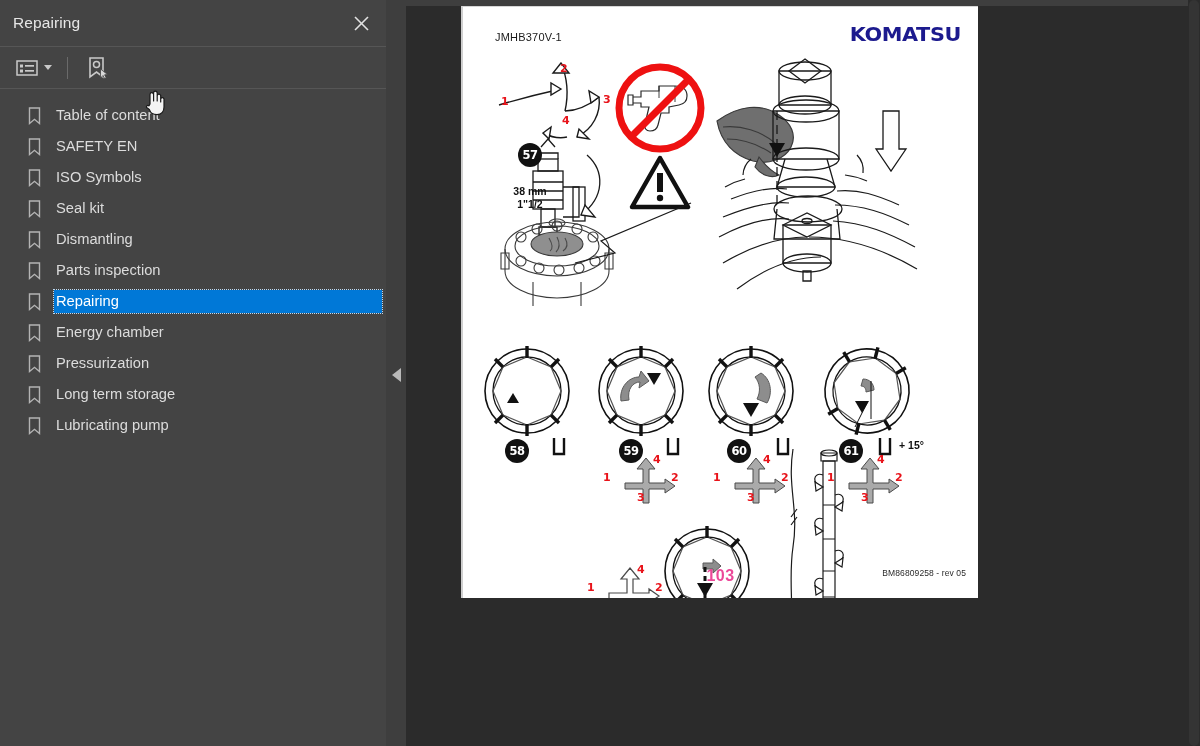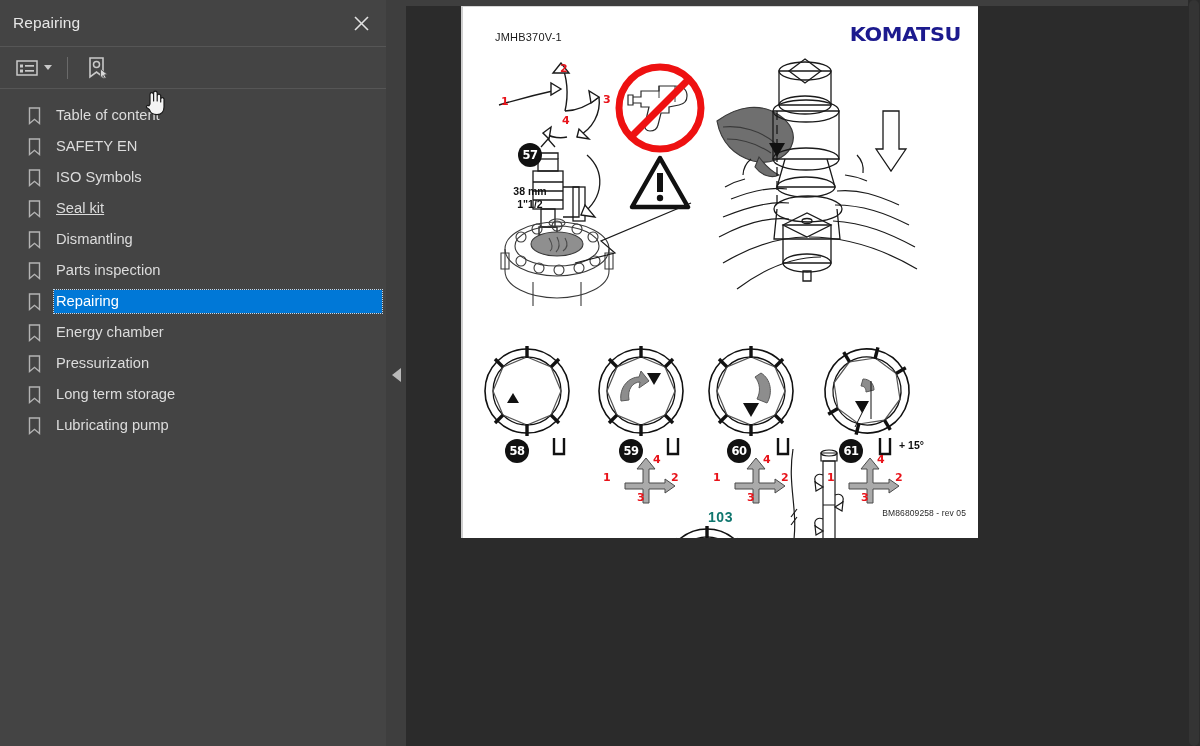--- a/index.html
+++ b/index.html
@@ -107,21 +107,21 @@
     display: flex;
     align-items: center;
   }
   .bm-label {
     color: #dcdcdc;
     font-size: 14.7px;
     white-space: nowrap;
     padding: 1px 4px 2px 2px;
     line-height: 1.1;
   }
-  .bm-row.visited .bm-label { text-decoration: underline; }
+  .bm-row.visited .bm-label { }
   .bm-row.selected .bm-label {
     background: #0078d7;
     color: #ffffff;
     flex: 1 1 auto;
     margin-right: 4px;
     outline: 1px dotted #bcd9f2;
     outline-offset: 0px;
     padding: 3px 4px 4px 2px;
   }
 
@@ -173,21 +173,21 @@
     background: #343434;
     border-radius: 5px;
   }
 
   
   .page {
     position: absolute;
     left: 55px;
     top: 6px;
     width: 517px;
-    height: 532px;
+    height: 592px;
     background: #ffffff;
     border-left: 2px solid #cfcfcf;
     border-top: 1px solid #d6d6d6;
     box-sizing: border-box;
     overflow: hidden;
   }
   .pg-doccode {
     position: absolute;
     left: 32px;
     top: 24px;
@@ -205,22 +205,22 @@
     letter-spacing: -0.4px;
     font-family: "DejaVu Sans", sans-serif;
     transform: scaleX(1.04);
     transform-origin: right center;
   }
   .pg-pagenum {
     position: absolute;
     left: 0; right: 0;
     bottom: 13px;
     text-align: center;
-    font-size: 14px;
-    color: #0f766e;
+    font-size: 16px;
+    color: #ec4899;
     font-weight: 600;
     letter-spacing: .5px;
   }
   .pg-revcode {
     position: absolute;
     right: 12px;
     bottom: 20px;
     font-size: 8.5px;
     color: #2a2a2a;
     letter-spacing: .1px;

